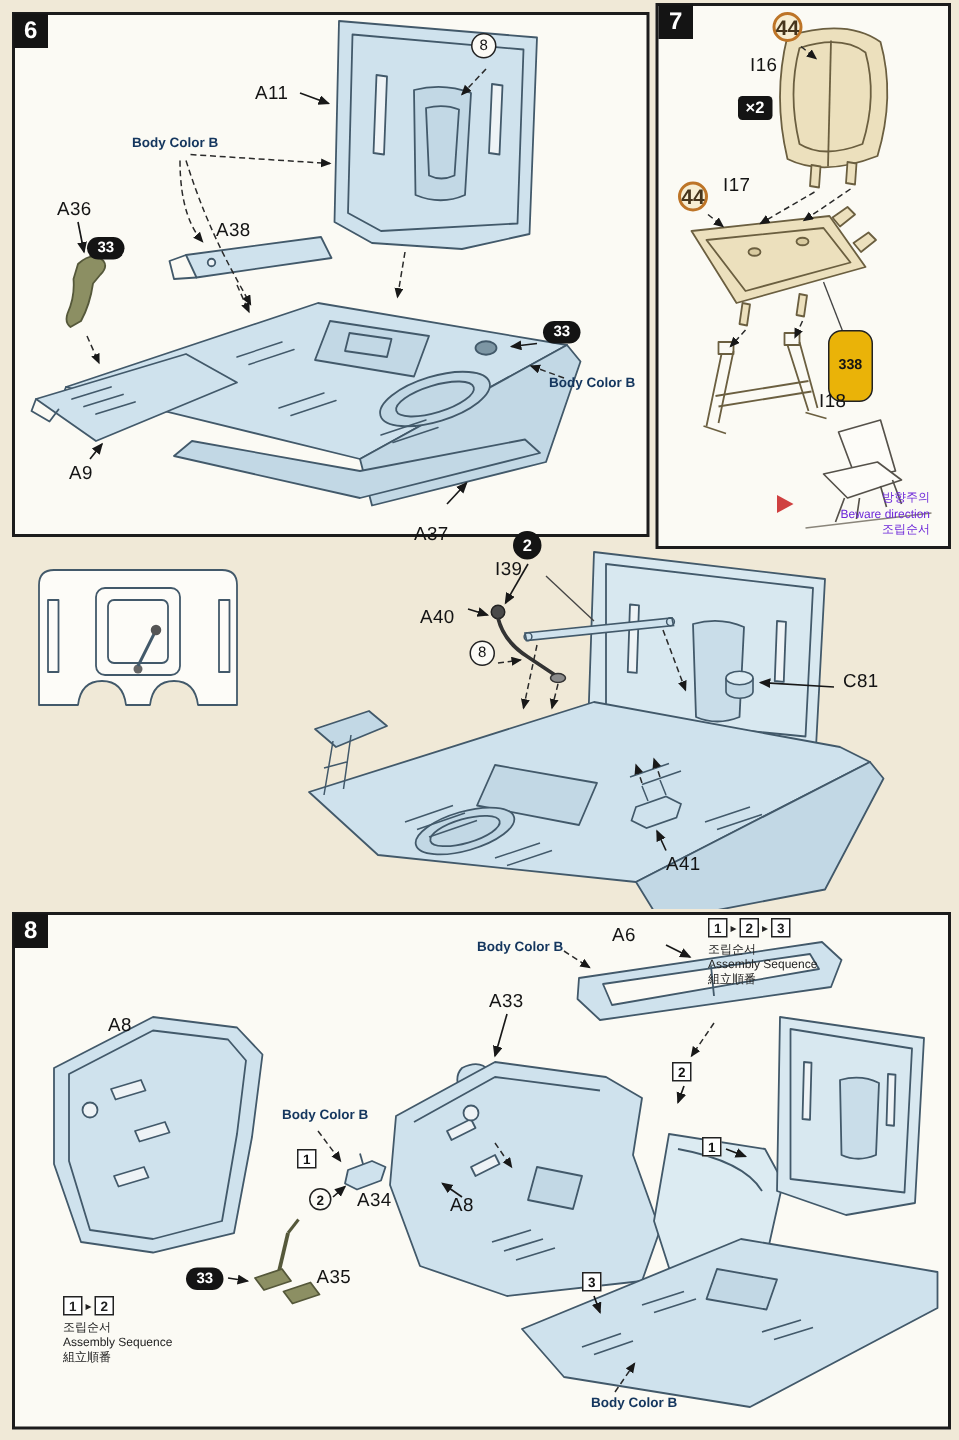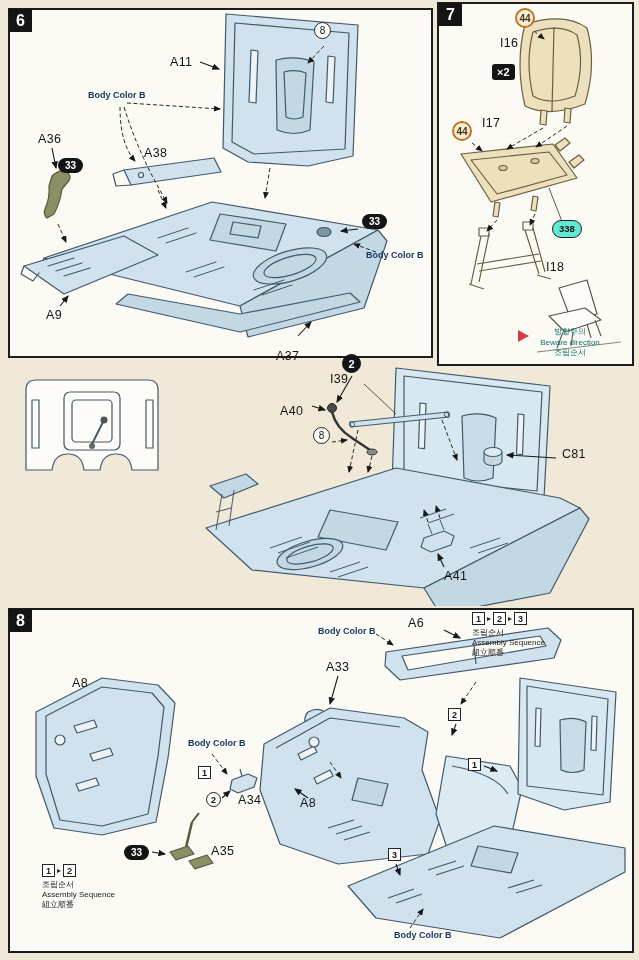--- a/index.html
+++ b/index.html
@@ -11,35 +11,35 @@
   .stepnum{position:absolute;width:23px;height:23px;background:#141414;color:#fff;
            font-size:16px;font-weight:bold;display:flex;align-items:center;justify-content:center;z-index:5}
   .lbl{position:absolute;font-size:12.5px;color:#141414;letter-spacing:.3px;white-space:nowrap;z-index:4}
   .bcb{position:absolute;font-size:9px;font-weight:bold;color:#14365e;white-space:nowrap;z-index:4}
   .pill{position:absolute;background:#141414;color:#fff;font-size:10px;font-weight:bold;
         border-radius:9px;padding:1px 7px;line-height:13px;z-index:4}
   .circ{position:absolute;border:1.2px solid #222;background:#fcfbf6;color:#141414;border-radius:50%;
         display:flex;align-items:center;justify-content:center;z-index:4}
   .circ.small{width:17px;height:17px;font-size:10px}
   .circ.black{background:#141414;color:#fff;border-color:#141414;width:19px;height:19px;font-size:11px;font-weight:bold}
-  .circ.orange{border:2px solid #bd7427;background:#f7eed3;color:#46351c;width:20px;height:20px;font-size:10px;font-weight:bold}
+  .circ.orange{border:2px solid #bd7427;background:#f7eed3;color:#46351c;width:20px;height:20px;font-size:14px;font-weight:bold}
   .circ.mark{width:15px;height:15px;font-size:9px;font-weight:bold}
-  .oval{position:absolute;border:1.2px solid #222;border-radius:9px;background:#5eead4;
-        font-size:9.5px;font-weight:bold;color:#141414;padding:2px 6px;line-height:12px;z-index:4}
+  .oval{position:absolute;border:1.2px solid #222;border-radius:9px;background:#eab308;
+        font-size:9.5px;font-weight:bold;color:#141414;padding:17px 6px;line-height:12px;z-index:4}
   .x2{position:absolute;background:#141414;color:#fff;font-size:11px;font-weight:bold;
       padding:2px 5px;border-radius:3px;z-index:4}
   .sq{position:absolute;width:13px;height:13px;border:1.2px solid #222;background:#fff;color:#111;
       font-size:9px;font-weight:bold;display:flex;align-items:center;justify-content:center;z-index:4}
   .seq{position:absolute;z-index:4;color:#222}
   .seq-boxes{display:flex;align-items:center;gap:2px;margin-bottom:3px}
   .seq-box{width:13px;height:13px;border:1.2px solid #222;background:#fff;font-size:9px;font-weight:bold;
            display:flex;align-items:center;justify-content:center}
   .seq-arrow{font-size:8px;line-height:1}
   .seq-line{font-size:8px;line-height:10px}
-  .warn{position:absolute;width:100px;text-align:center;z-index:4;color:#0f766e}
+  .warn{position:absolute;width:100px;text-align:right;z-index:4;color:#6d28d9}
   .warn div{font-size:8px;line-height:10.5px}
   .redtri{position:absolute;width:0;height:0;border-top:6px solid transparent;
           border-bottom:6px solid transparent;border-left:11px solid #cf4040;z-index:4}
 </style>
 </head>
 <body>
 
 <div class="sheet">
 
   <div class="panel" style="left:8px;top:8px;width:425px;height:350px"></div>

